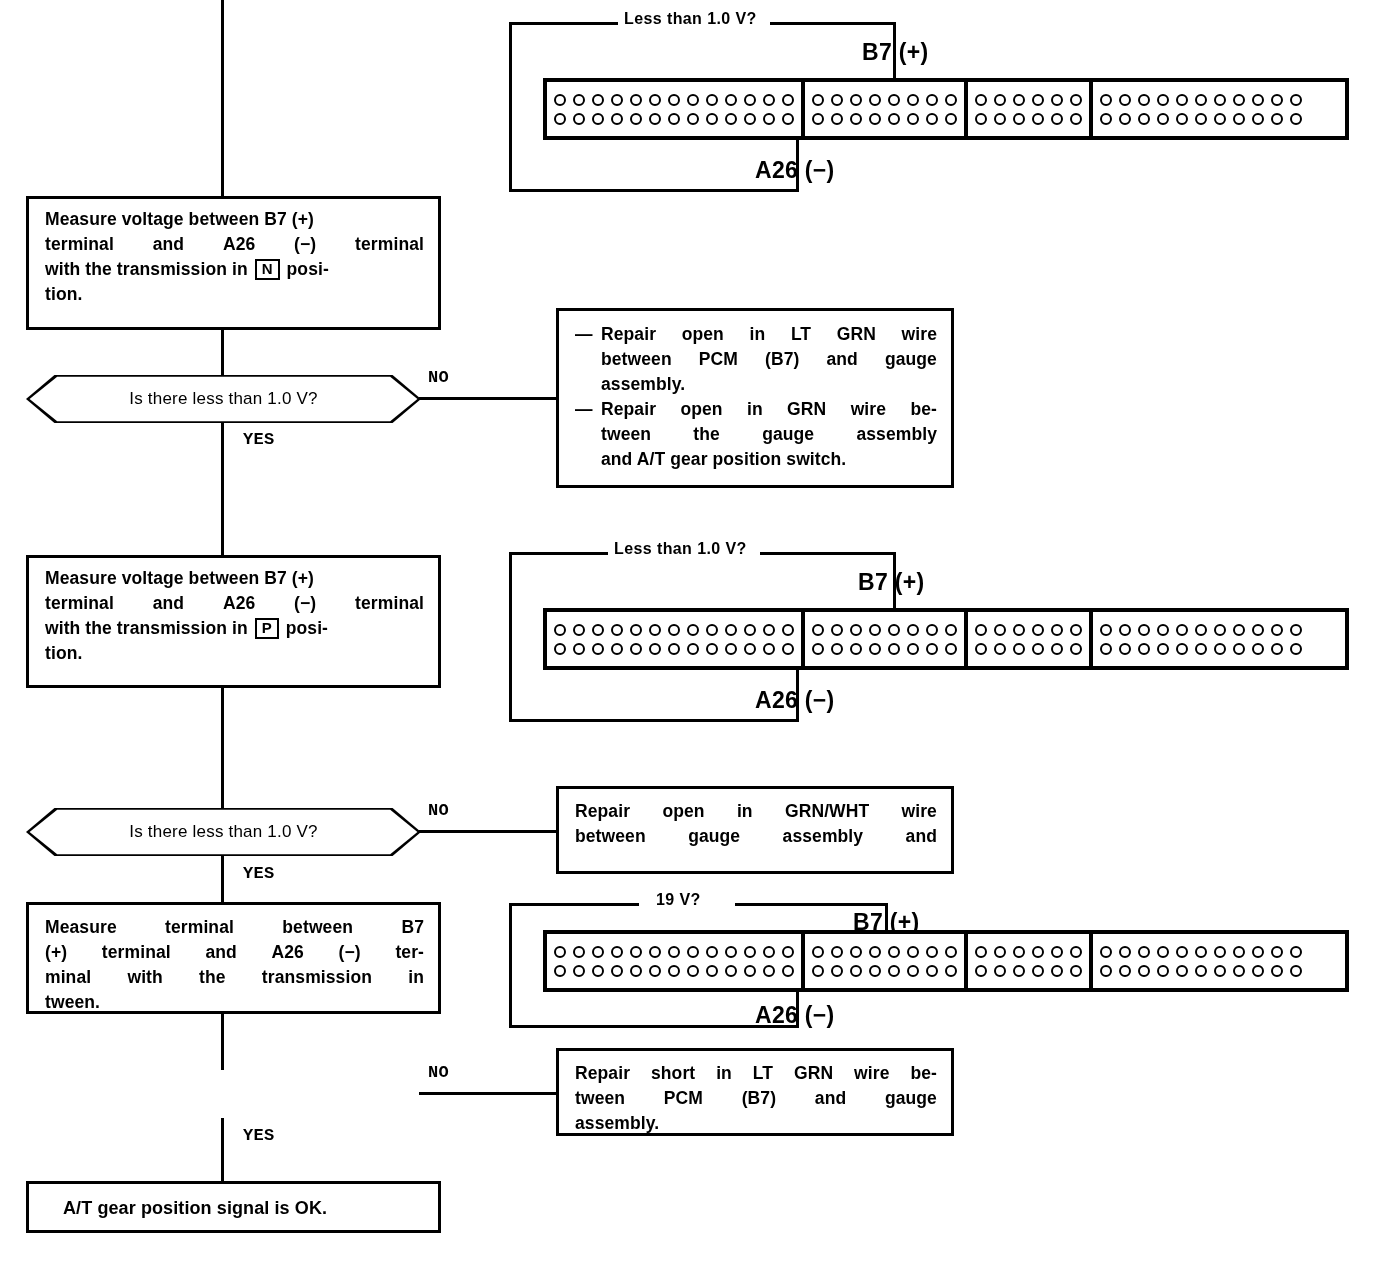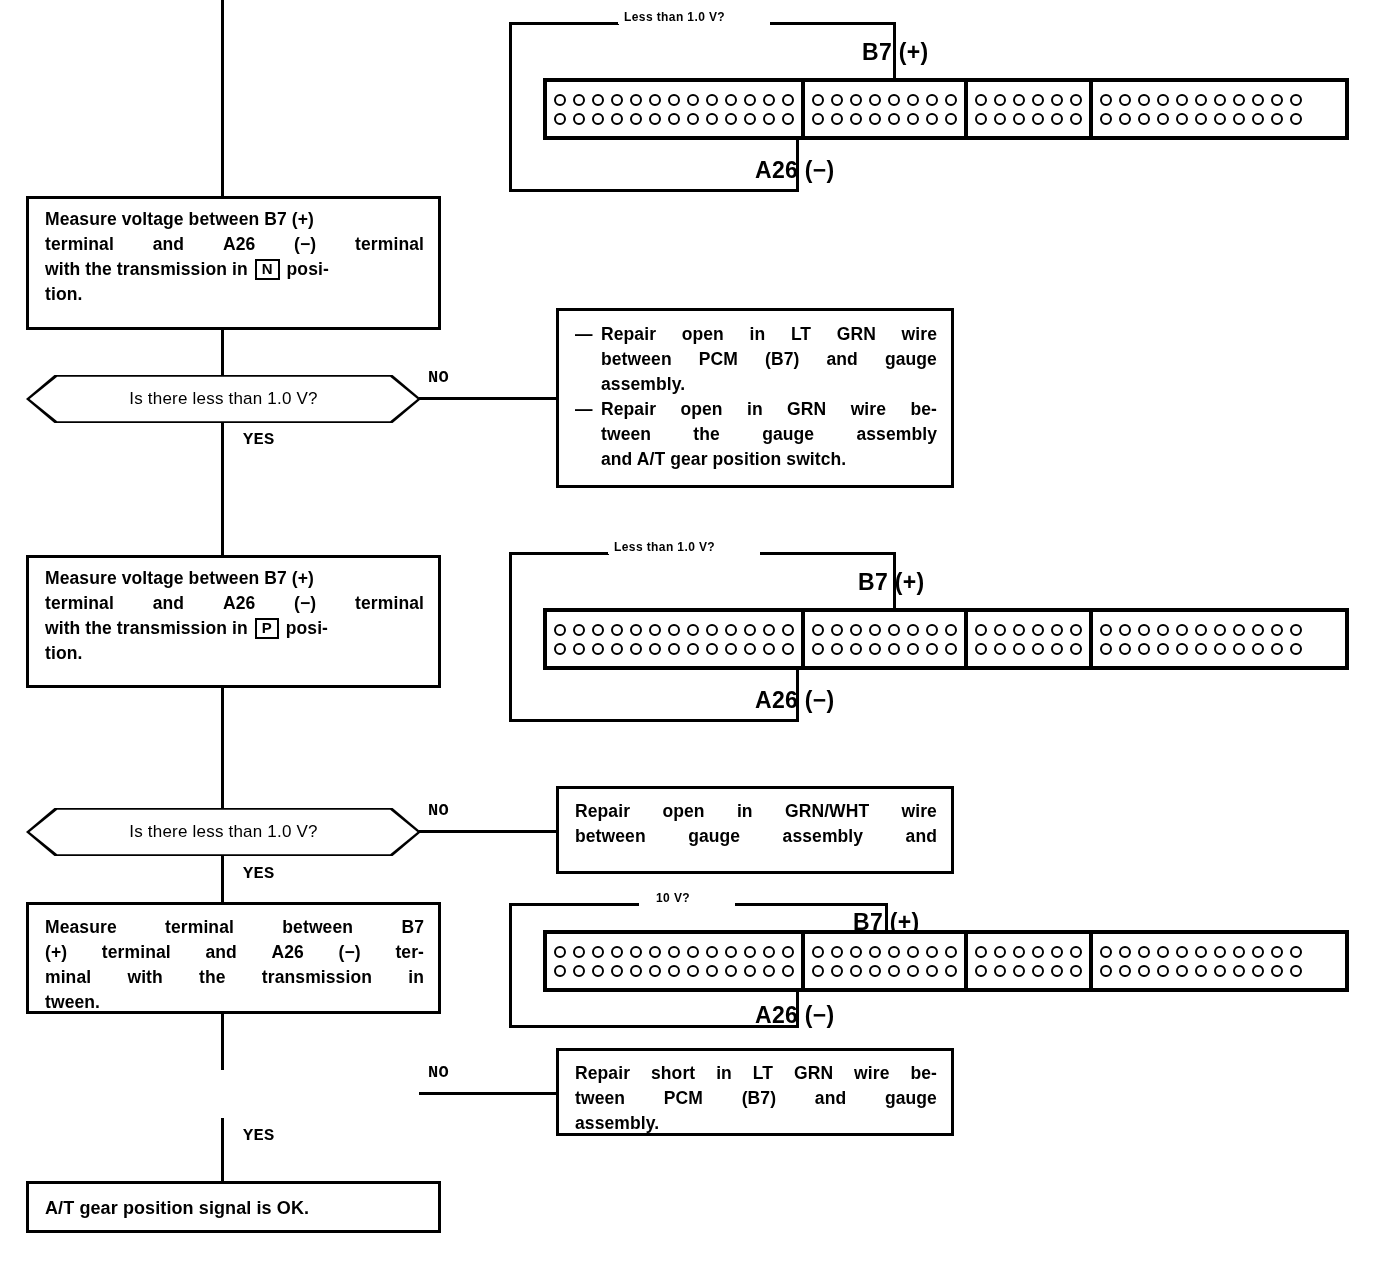--- a/index.html
+++ b/index.html
@@ -128,21 +128,21 @@
     border:2px solid #000;
     border-radius:50%;
     box-sizing:border-box;
     background:#fff;
     flex:0 0 auto;
   }
 
   
   .bracketlabel{
     position:absolute;
-    font-size:12px;
+    font-size:16px;
     font-weight:bold;
     letter-spacing:.4px;
     background:#fff;
     padding:0 6px;
     white-space:nowrap;
   }
   .pinlabel{
     position:absolute;
     font-size:23px;
     font-weight:bold;
@@ -339,21 +339,21 @@
         <span>tween</span>
         <span>PCM</span>
         <span>(B7)</span>
         <span>and</span>
         <span>gauge</span>
       </span>
       <span class="jline">assembly.</span>
     </div>
   </div>
 
-  <div class="box" style="left:26px;top:1181px;width:415px;height:52px;">
+  <div class="box" style="left:26px;top:1181px;width:415px;height:52px;padding-left:18px;">
     <div class="txt" style="padding-top:12px;font-size:18px;">A/T gear position signal is OK.</div>
   </div>
 
   <div class="ln hline" style="left:509px;top:22px;width:110px;"></div>
   <div class="ln hline" style="left:770px;top:22px;width:125px;"></div>
   <div class="ln vline" style="left:509px;top:22px;height:170px;"></div>
   <div class="ln hline" style="left:509px;top:189px;width:290px;"></div>
   <div class="ln vline" style="left:796px;top:128px;height:61px;"></div>
   <div class="ln vline" style="left:893px;top:22px;height:85px;"></div>
 
@@ -578,21 +578,21 @@
     </div>
   </div>
 
   <div class="ln hline" style="left:509px;top:903px;width:130px;"></div>
   <div class="ln hline" style="left:735px;top:903px;width:152px;"></div>
   <div class="ln vline" style="left:509px;top:903px;height:125px;"></div>
   <div class="ln hline" style="left:509px;top:1025px;width:290px;"></div>
   <div class="ln vline" style="left:796px;top:975px;height:50px;"></div>
   <div class="ln vline" style="left:885px;top:903px;height:48px;"></div>
 
-  <div class="bracketlabel" style="left:650px;top:891px;">10 V?</div>
+  <div class="bracketlabel" style="left:650px;top:891px;">19 V?</div>
   <div class="pinlabel" style="left:853px;top:909px;">B7 (+)</div>
   <div class="pinlabel" style="left:755px;top:1002px;">A26 (−)</div>
 
   <div class="conn" style="left:543px;top:930px;width:806px;height:62px;">
     <div class="seg">
       <div class="prow">
         <span class="pin"></span>
           <span class="pin"></span>
           <span class="pin"></span>
           <span class="pin"></span>

